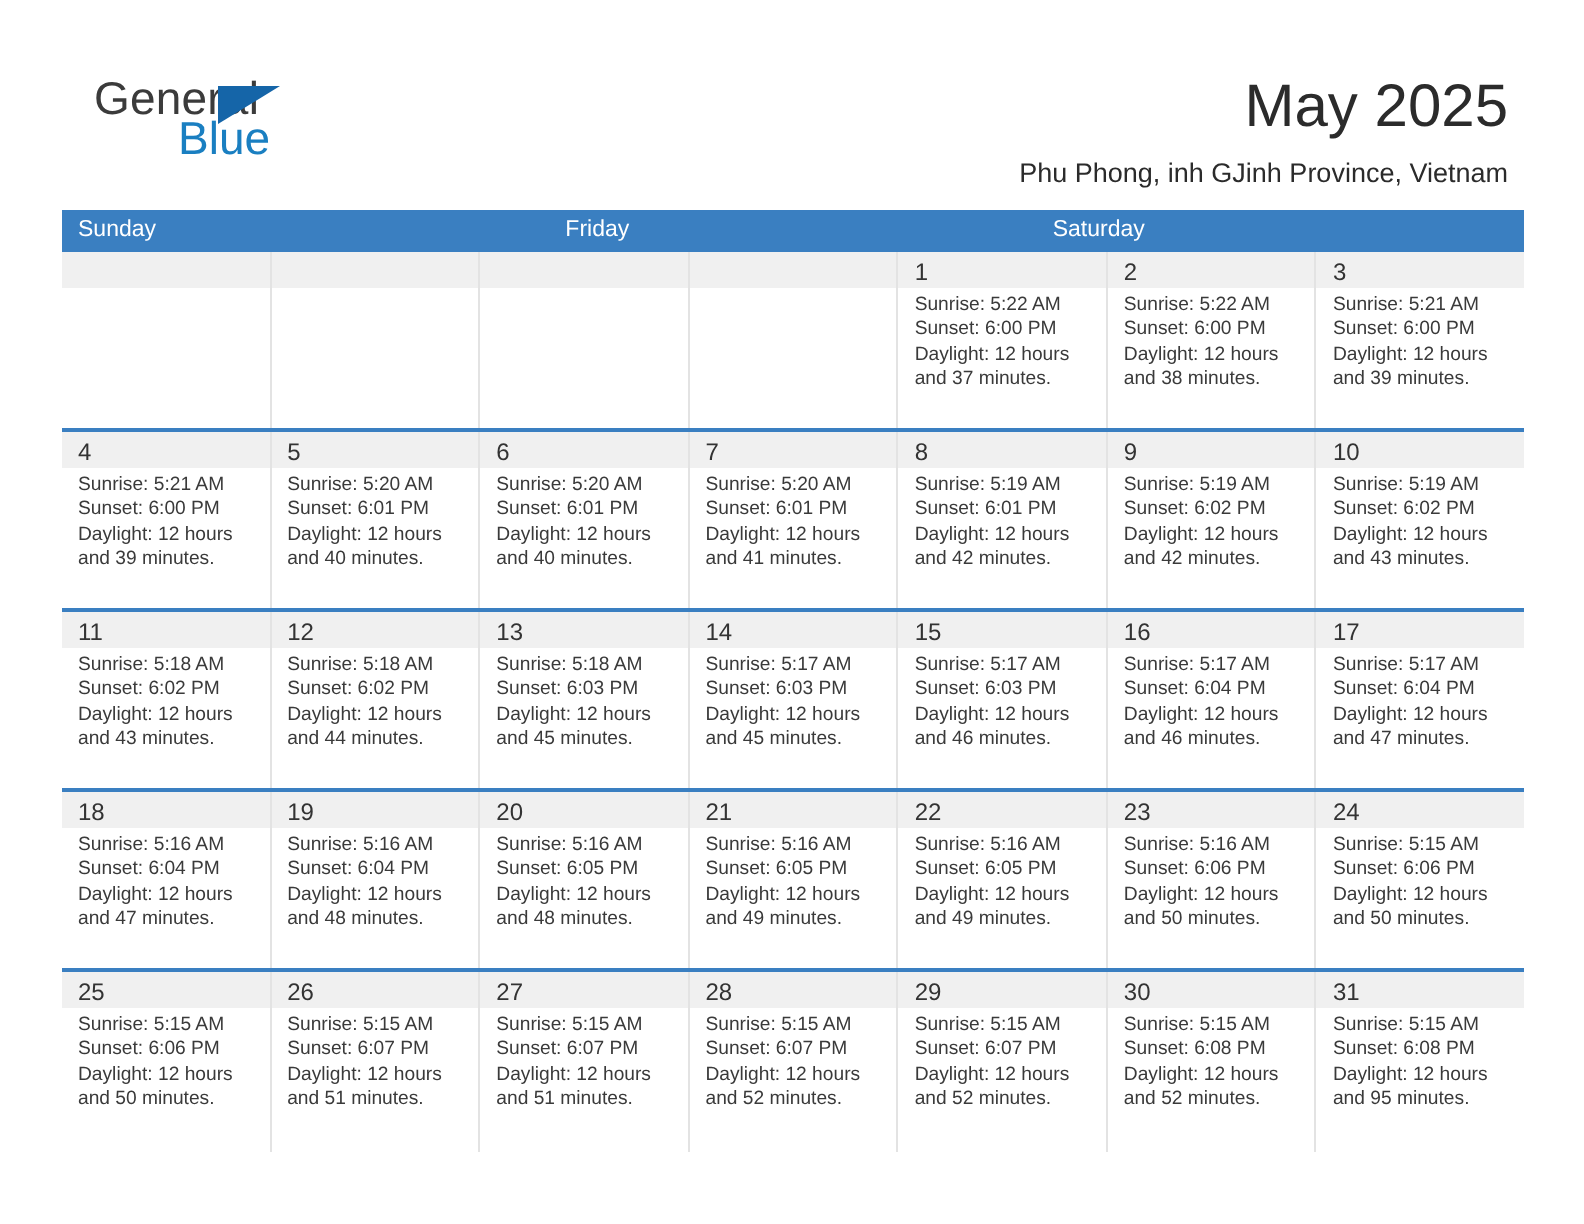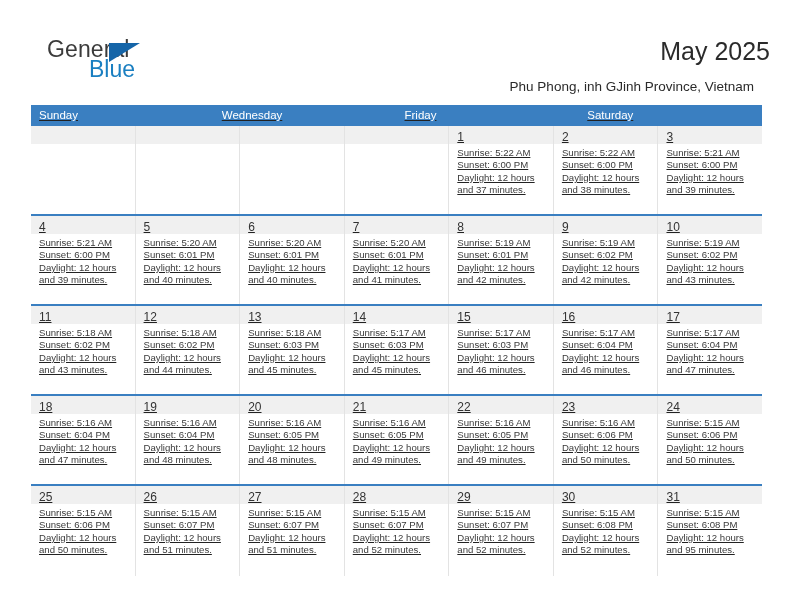--- a/index.html
+++ b/index.html
@@ -61,23 +61,23 @@
     left: 78px;
     top: 7px;
     width: 0;
     height: 0;
     border-left: 31px solid #1565a8;
     border-bottom: 19px solid transparent;
   }
 
   .title {
     position: absolute;
-    right: 22px;
+    right: 38px;
     top: 37px;
-    font-size: 25px;
+    font-size: 30px;
     color: #2b2b2b;
     text-align: left;
     white-space: nowrap;
   }
 
   .subtitle {
     position: absolute;
     right: 38px;
     top: 79px;
     font-size: 13.5px;
@@ -85,21 +85,20 @@
     text-align: left;
     white-space: nowrap;
   }
 
   
   .calendar {
     position: absolute;
     left: 31px;
     top: 105px;
     width: 731px;
-    text-decoration: underline;
   }
 
   .weekday-row {
     display: flex;
     width: 731px;
     height: 21px;
     background: #3a7fc1;
   }
   .weekday-cell {
     flex: 1 1 0;
@@ -174,21 +173,20 @@
     </div>
 
     <div class="title">May 2025</div>
     <div class="subtitle">Phu Phong, inh GJinh Province, Vietnam</div>
   </div>
 
   <div class="calendar">
 
     <div class="weekday-row">
       <div class="weekday-cell">Sunday</div>
-      <div class="weekday-cell">Wednesday</div>
       <div class="weekday-cell">Friday</div>
       <div class="weekday-cell">Saturday</div>
     </div>
 
     <div id="weeks-container">
         <div class="week-row">
           <div class="day-cell empty">
             <div class="day-number-band"><span class="day-number"></span></div>
           </div>
           <div class="day-cell empty">

